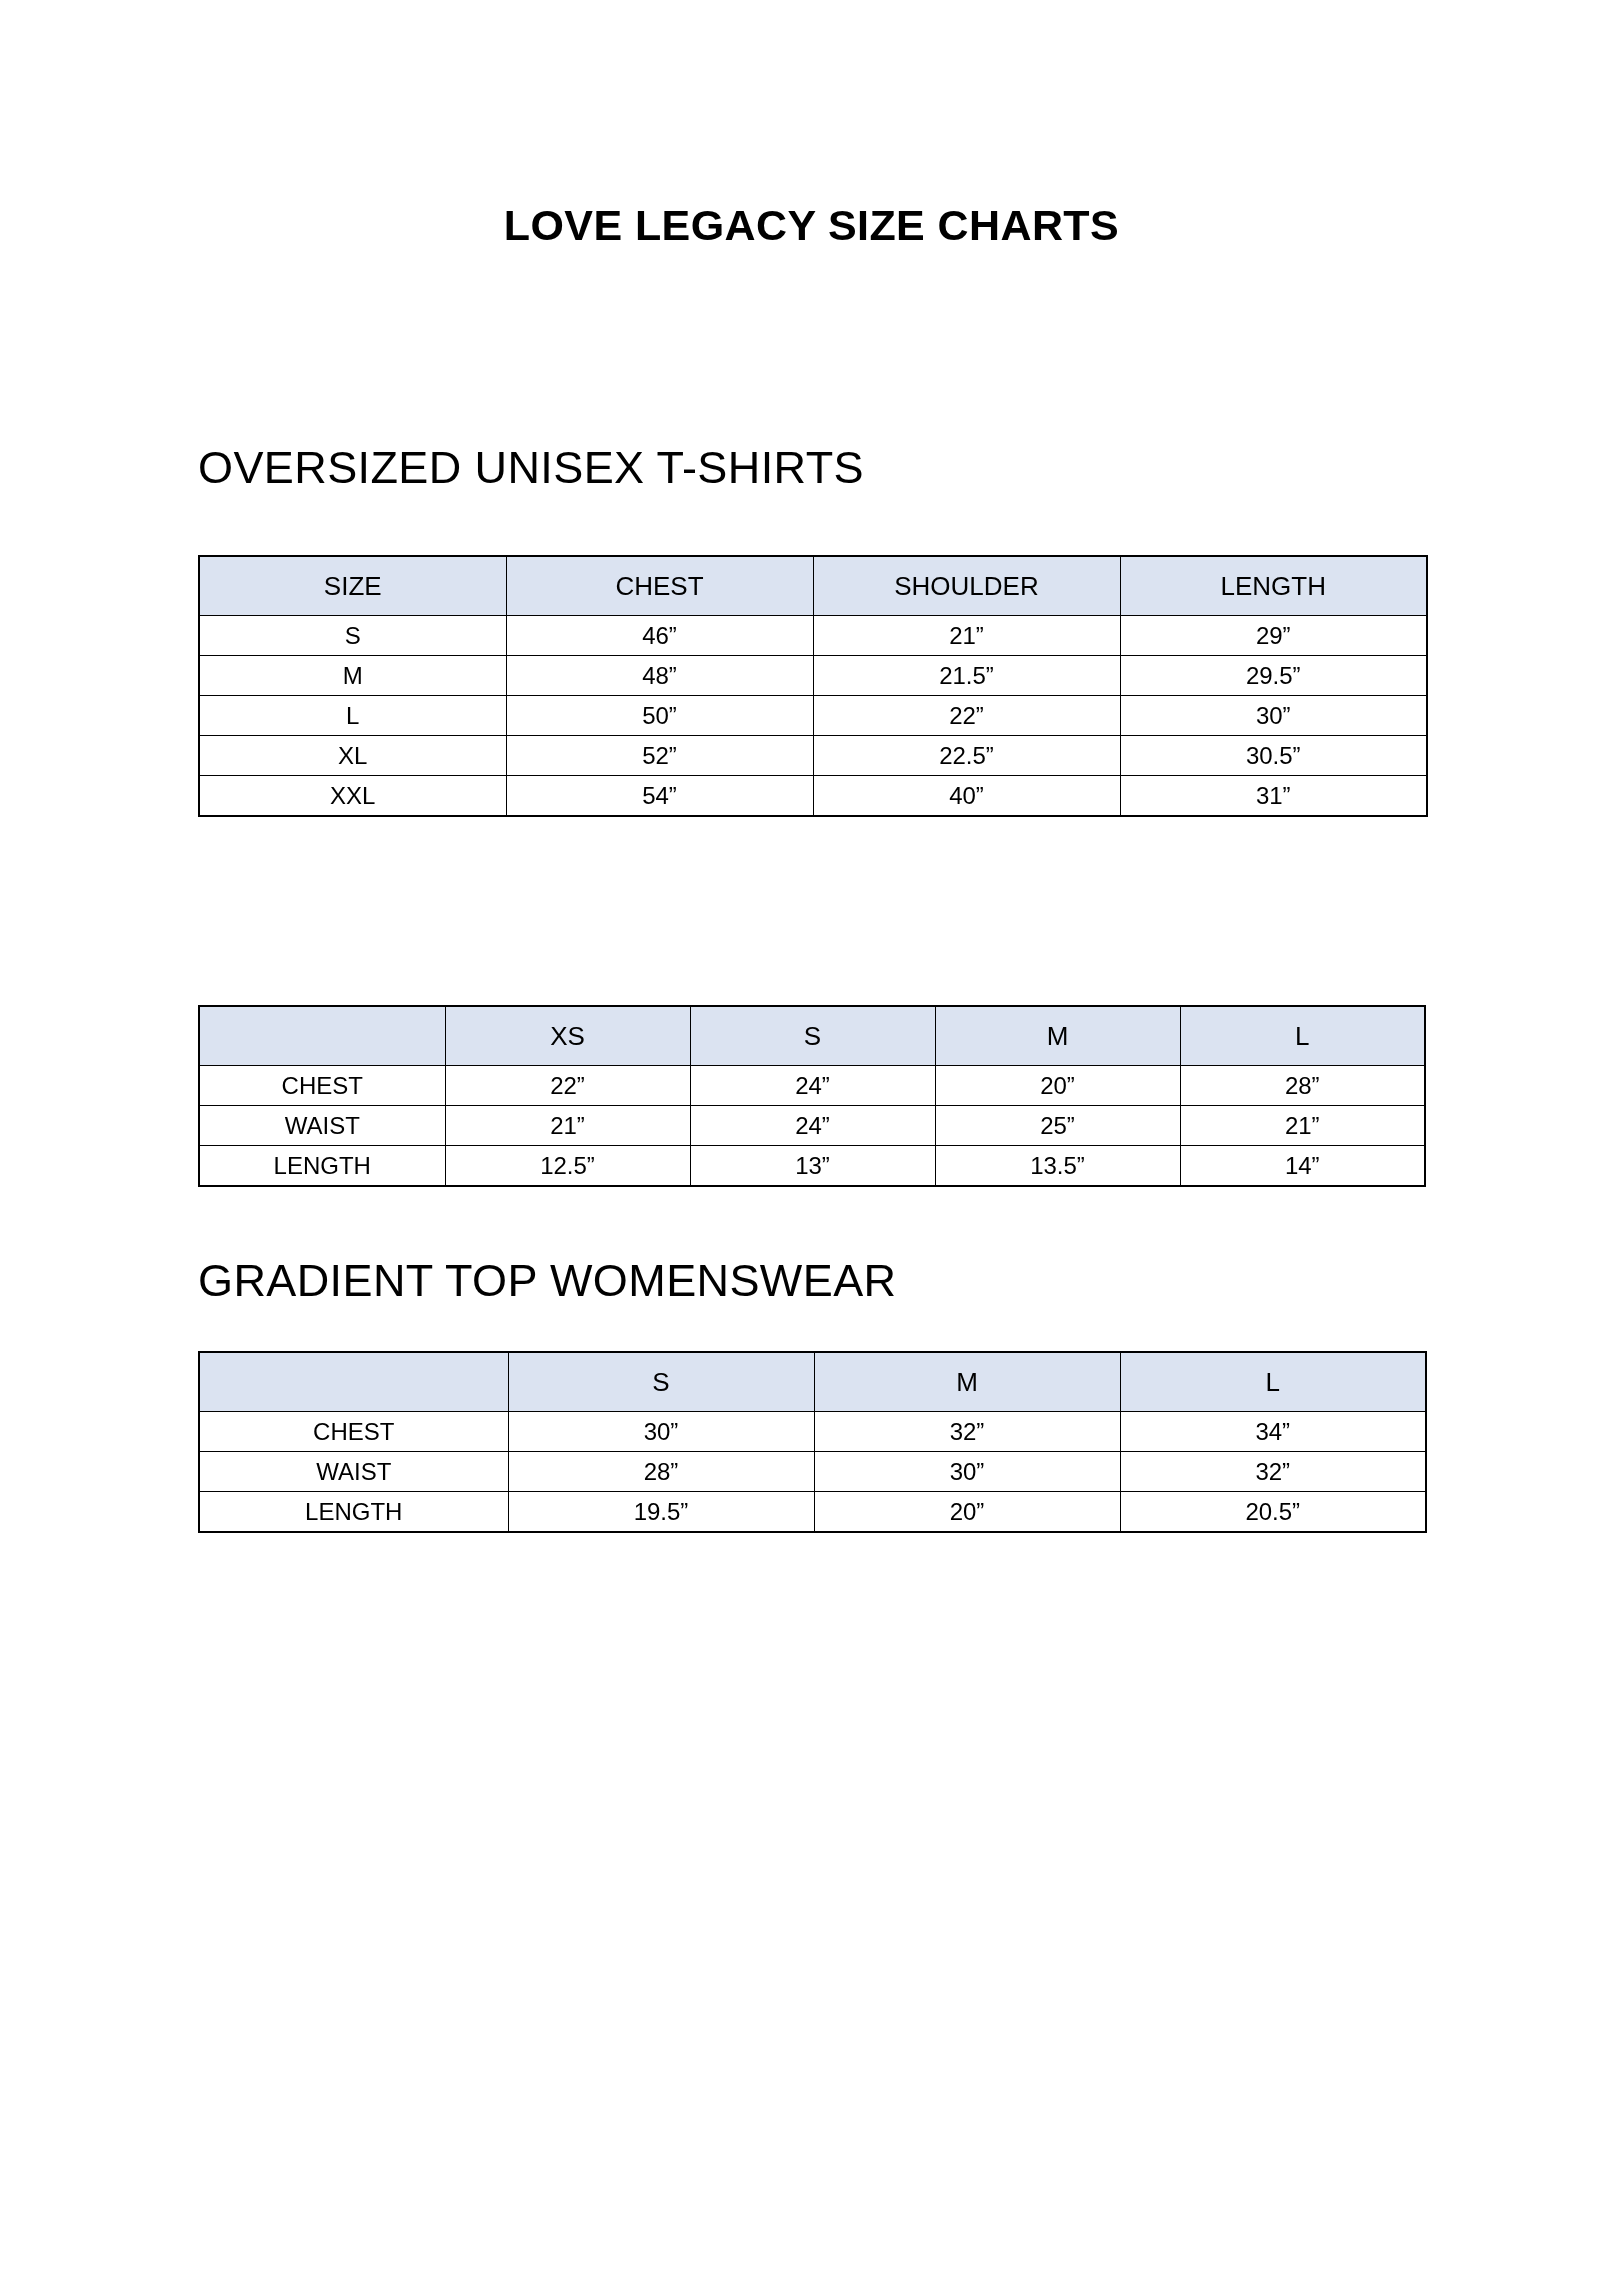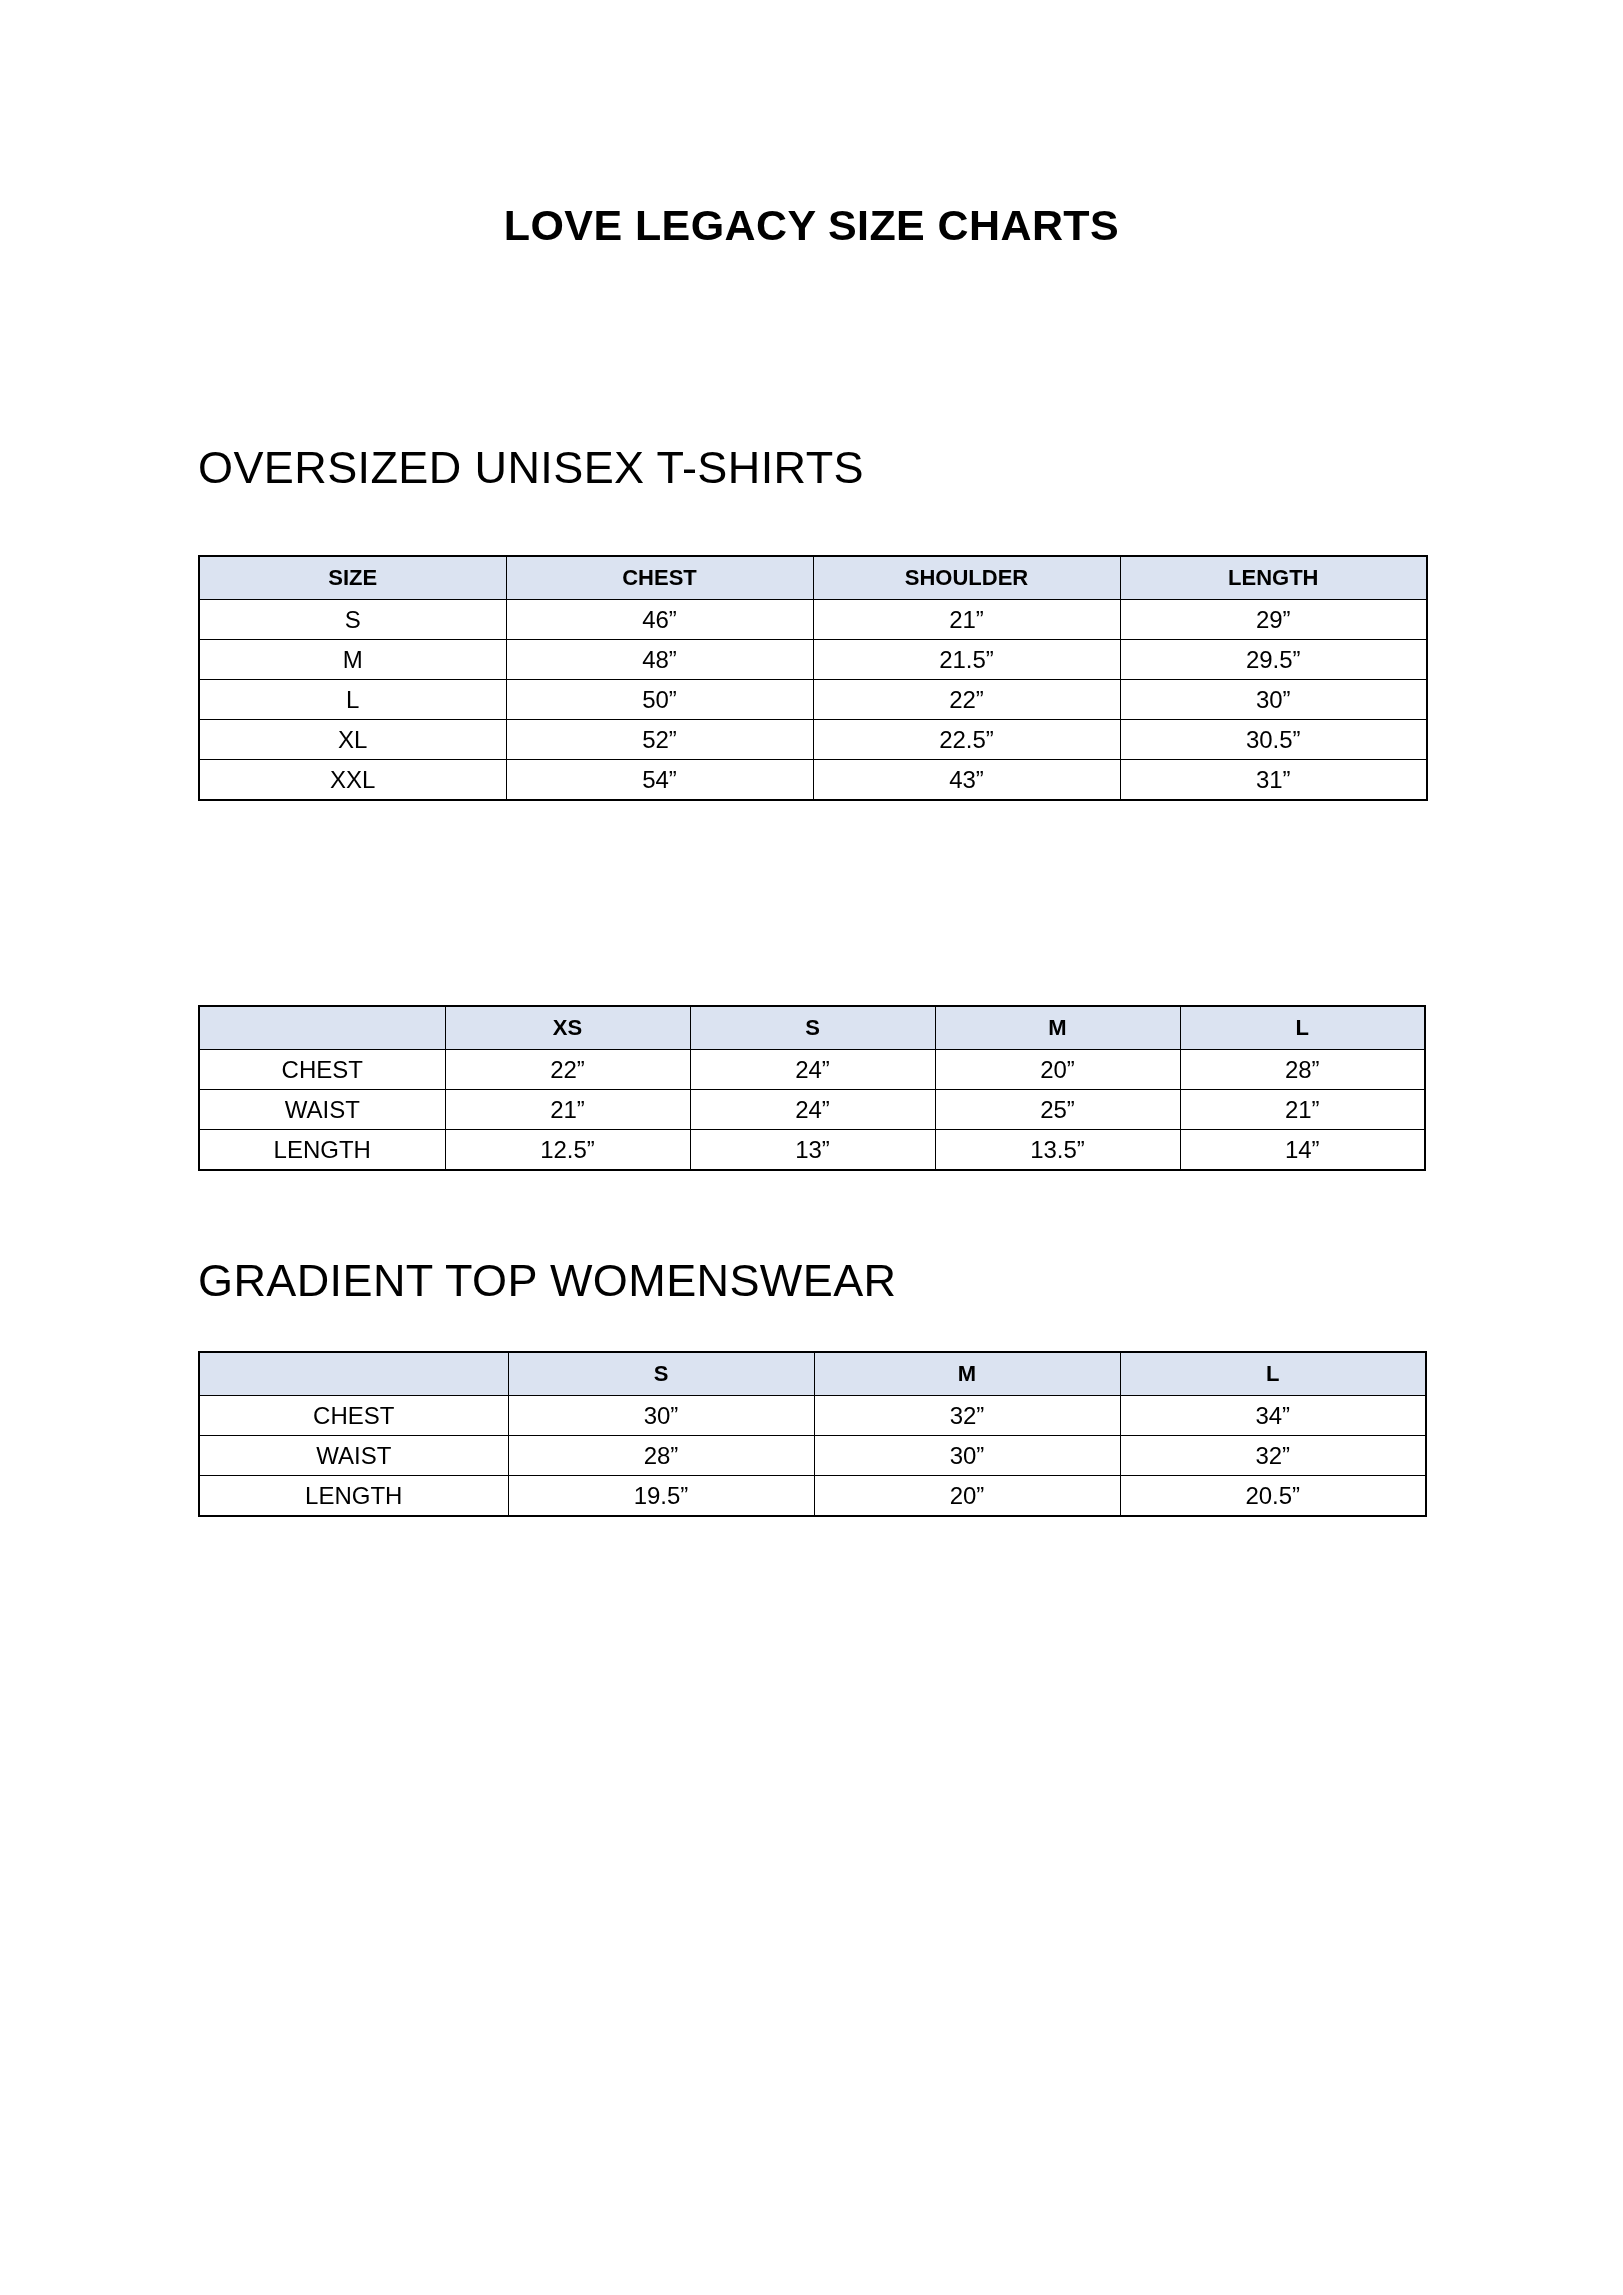--- a/index.html
+++ b/index.html
@@ -45,25 +45,25 @@
     border:2.5px solid #000;
     font-size:24px;
     text-align:center;
   }
   #table-0{top:555px;}
   #table-1{top:1005px;}
   #table-2{top:1351px;}
 
   .size-table th{
     background:#dbe3f1;
-    font-weight:bold;
-    font-size:22px;
+    font-weight:normal;
+    font-size:26px;
     height:42px;
     border:1.7px solid #000;
-    padding:0;
+    padding:8px;
     vertical-align:middle;
   }
   .size-table td{
     background:#ffffff;
     height:39px;
     border:1.7px solid #000;
     padding:0;
     vertical-align:middle;
   }
 
@@ -119,21 +119,21 @@
         </tr>
         <tr>
           <td>XL</td>
           <td>52”</td>
           <td>22.5”</td>
           <td>30.5”</td>
         </tr>
         <tr>
           <td>XXL</td>
           <td>54”</td>
-          <td>43”</td>
+          <td>40”</td>
           <td>31”</td>
         </tr>
       </tbody>
   </table>
 
 
   <table class="size-table" id="table-1">
     <colgroup>
       <col class="c-label">
         <col class="c-val">

